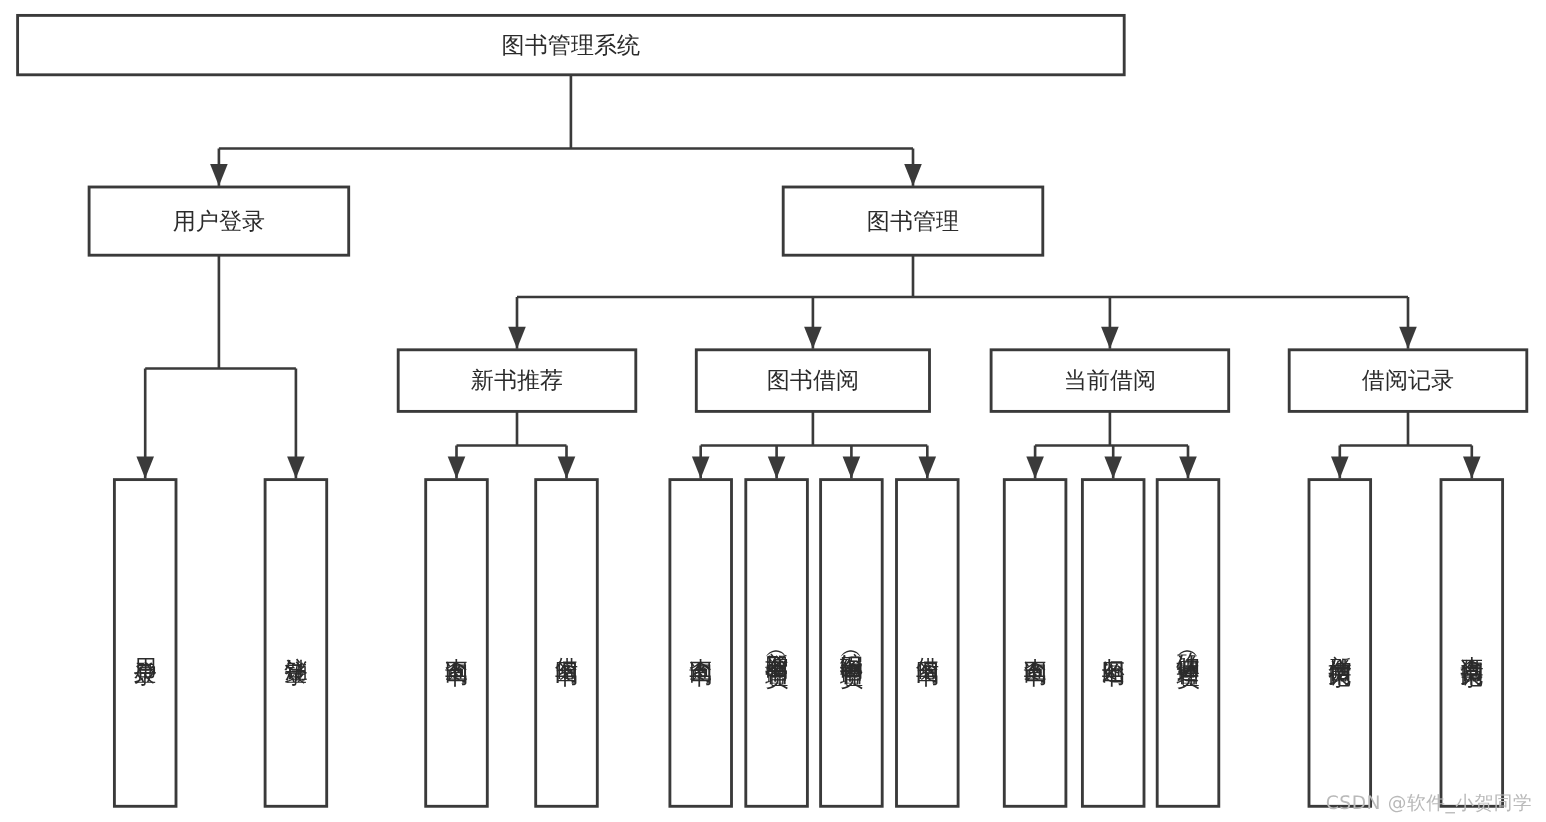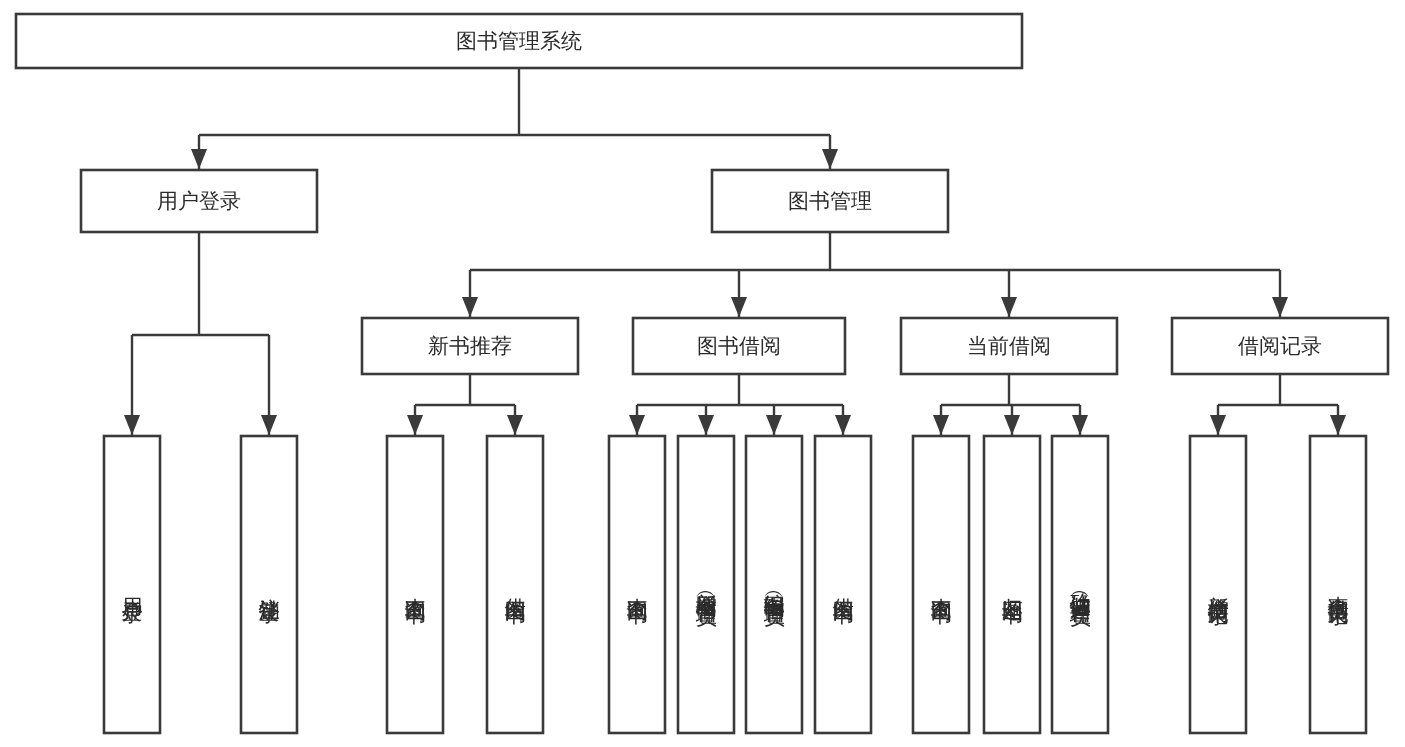--- a/index.html
+++ b/index.html
@@ -175,13 +175,14 @@
       <div class="leaf-label" style="left: 678px; top: 436px; width: 56px; height: 297px;">新增图书（管理员）</div>
       <div class="leaf-label" style="left: 746px; top: 436px; width: 56px; height: 297px;">编辑图书（管理员）</div>
       <div class="leaf-label" style="left: 815px; top: 436px; width: 56px; height: 297px;">借阅图书</div>
       <div class="leaf-label" style="left: 913px; top: 436px; width: 56px; height: 297px;">查询图书</div>
       <div class="leaf-label" style="left: 984px; top: 436px; width: 56px; height: 297px;">归还图书</div>
       <div class="leaf-label" style="left: 1052px; top: 436px; width: 56px; height: 297px;">确认归还（管理员）</div>
       <div class="leaf-label" style="left: 1190px; top: 436px; width: 56px; height: 297px;">新增借阅记录</div>
       <div class="leaf-label" style="left: 1310px; top: 436px; width: 56px; height: 297px;">查询借阅记录</div>
     </div>
 
+  <div class="watermark">CSDN @软件_小贺同学</div>
 </div>
 
 </body></html>

